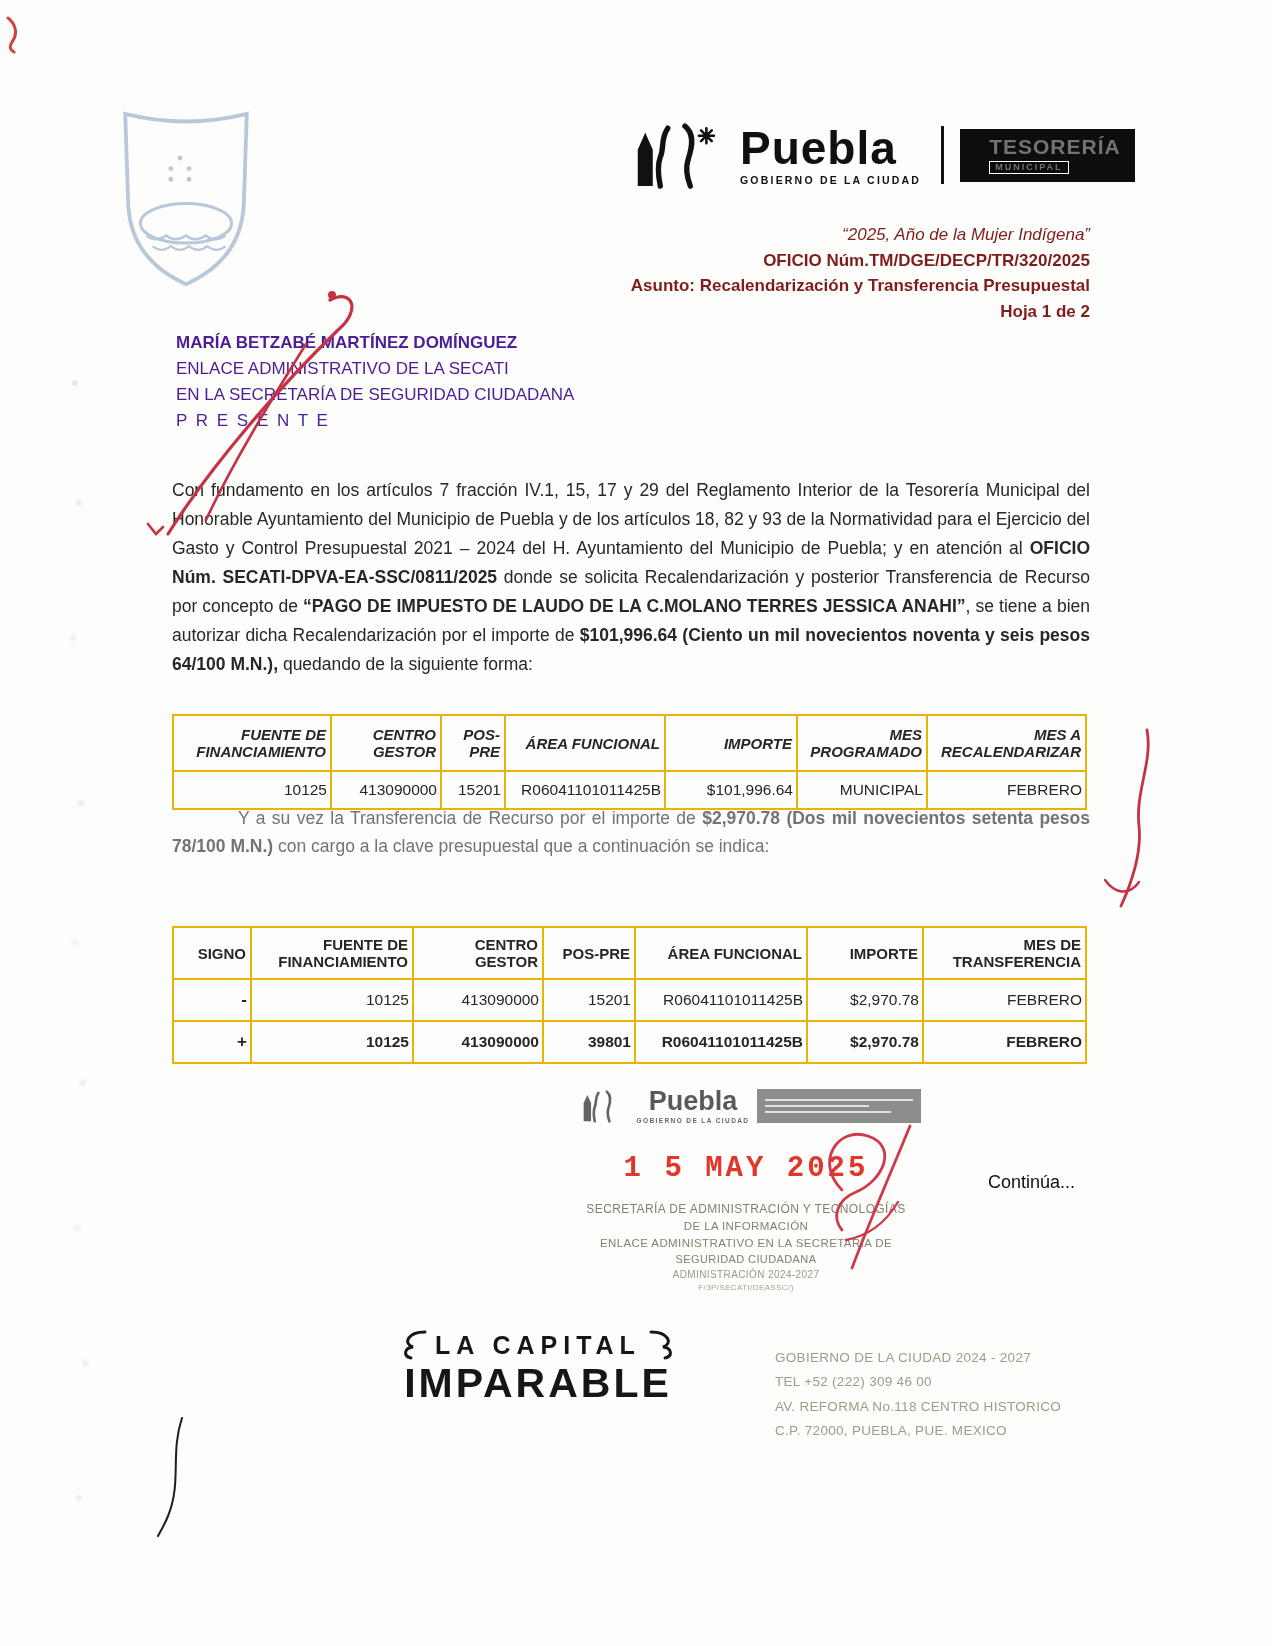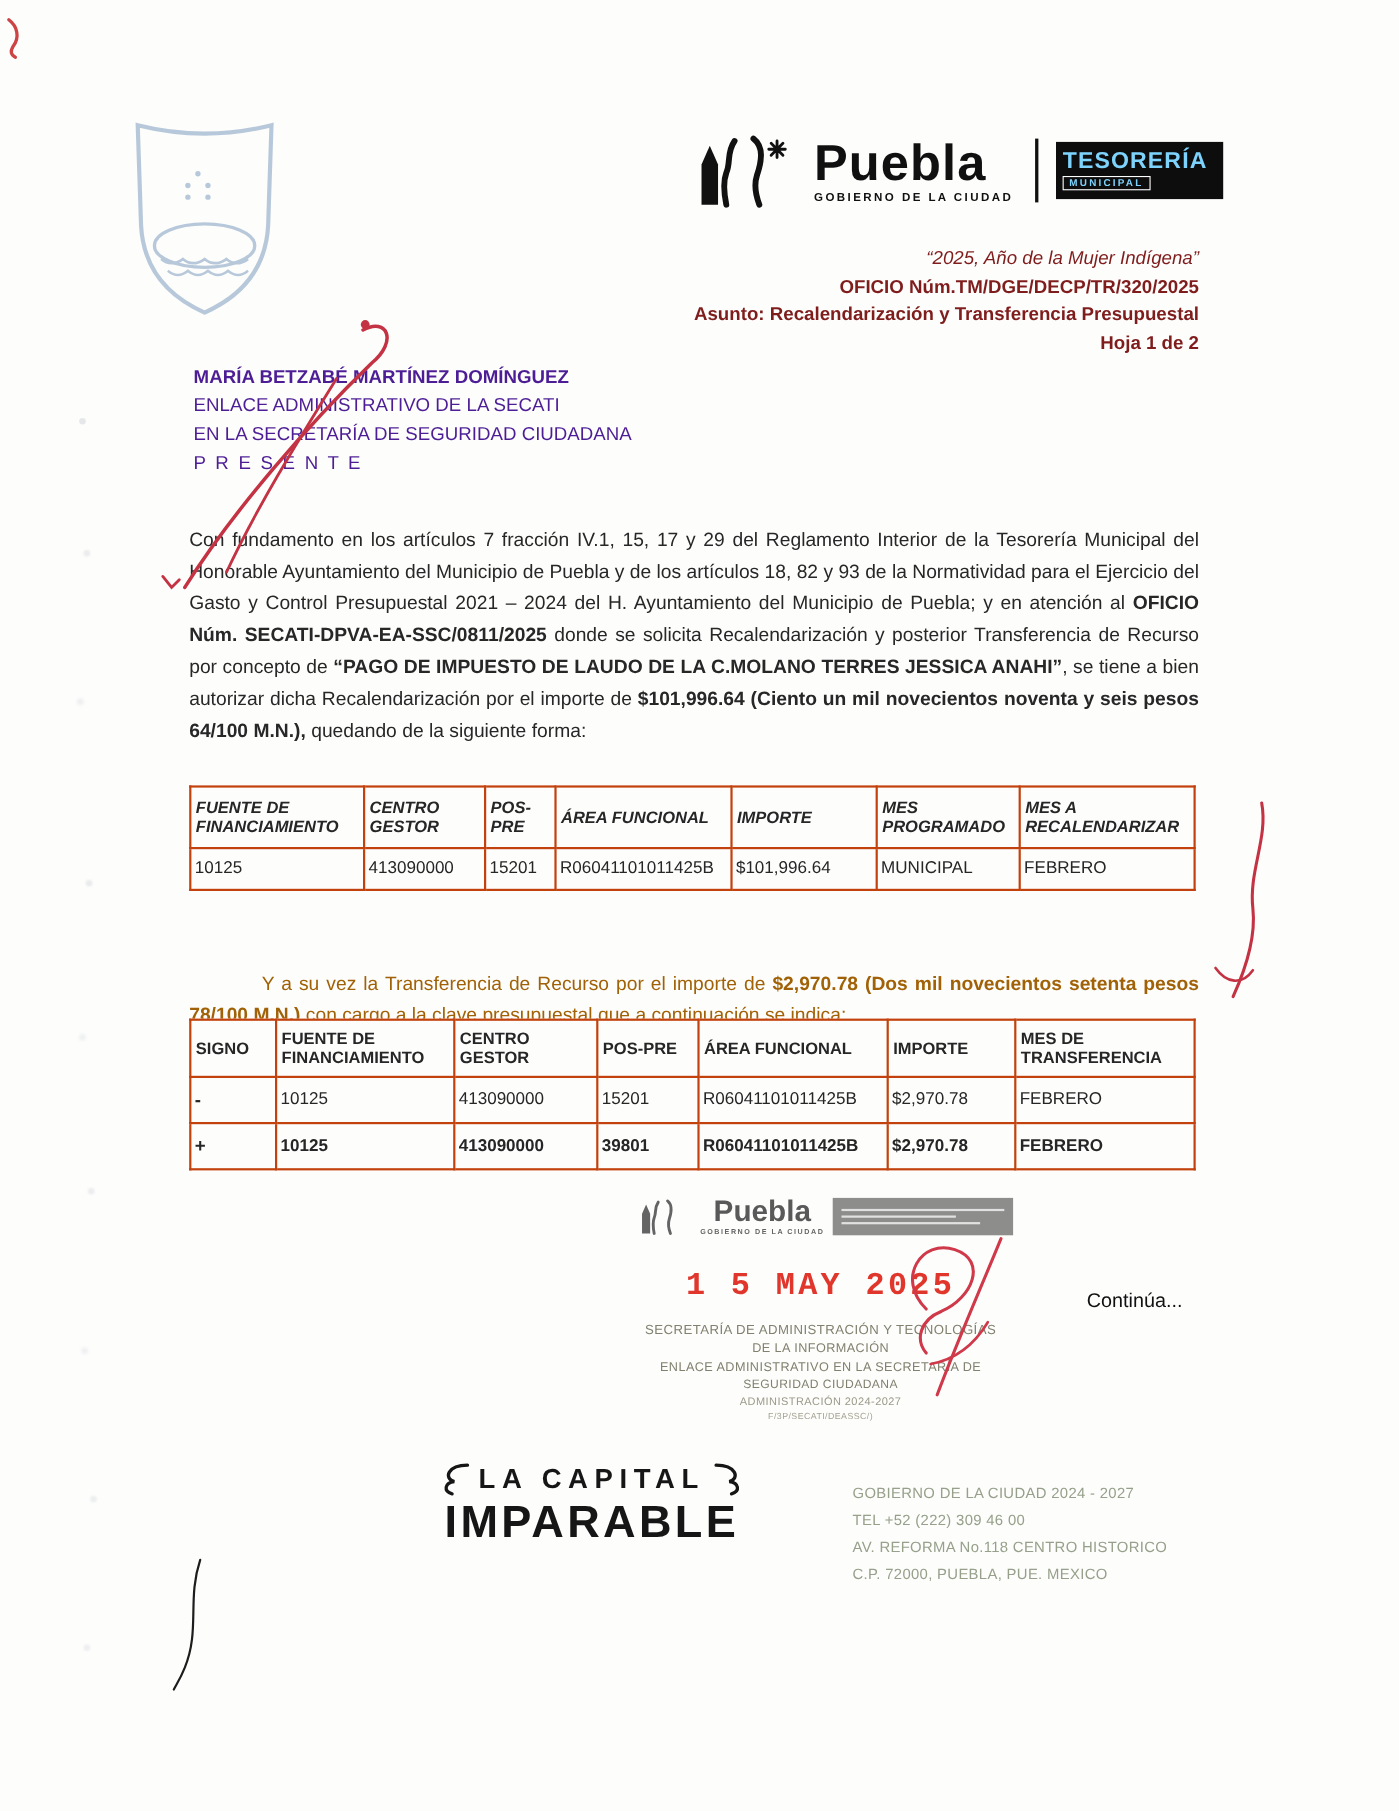--- a/index.html
+++ b/index.html
@@ -9,41 +9,41 @@
     font-family:"Liberation Sans",sans-serif;color:#262626;
   }
   
   .crest{position:absolute;left:110px;top:100px;width:152px;height:195px;opacity:.6;}
   .brand{position:absolute;left:612px;top:116px;display:flex;align-items:center;gap:10px;}
   .brand-icon{width:118px;height:78px;}
   .brand-word{line-height:1;}
   .brand-name{font-size:46px;font-weight:700;letter-spacing:1px;color:#101010;}
   .brand-sub{font-size:10.5px;font-weight:700;letter-spacing:2.2px;color:#101010;margin-top:4px;}
   .brand-sep{width:3px;height:58px;background:#101010;margin:0 6px 0 10px;}
-  .badge{background:#0d0d0d;color:#7dd3fc;padding:7px 14px 8px 6px;line-height:1;}
+  .badge{background:#0d0d0d;color:#737373;padding:7px 14px 8px 29px;line-height:1;}
   .badge-top{font-size:21px;font-weight:700;letter-spacing:1px;}
   .badge-bottom{display:inline-block;border:1.5px solid #fff;font-size:9px;letter-spacing:2px;padding:1px 5px;margin-top:3px;font-weight:700;}
   .head-lines{position:absolute;left:480px;top:222px;width:610px;text-align:right;font-size:17px;line-height:1.5;color:#7f1d1d;}
   .head-motto{font-style:italic;font-weight:500;}
   .head-bold{font-weight:700;}
   
   .recipient{position:absolute;left:176px;top:330px;font-size:17px;line-height:1.52;color:#4c1d95;}
   .recipient .name{font-weight:700;}
   .recipient .presente{letter-spacing:2px;margin-top:1px;}
   
   .p1{position:absolute;left:172px;top:476px;width:918px;text-align:justify;
       font-size:17.5px;line-height:1.66;color:#272727;margin:0;}
-  .p2{position:absolute;left:172px;top:880px;width:918px;text-align:justify;text-indent:66px;
-      font-size:17.5px;line-height:1.6;color:#a16207;margin:0;}
+  .p2{position:absolute;left:172px;top:804px;width:918px;text-align:justify;text-indent:66px;
+      font-size:17.5px;line-height:1.6;color:#737373;margin:0;}
   .b{font-weight:700;}
   
   table{border-collapse:collapse;table-layout:fixed;background:#fdfdfc;}
   .t1{position:absolute;left:172px;top:714px;width:913px;}
   .t2{position:absolute;left:172px;top:926px;width:913px;}
-  th,td{border:2px solid #c2410c;text-align:left;vertical-align:middle;white-space:pre-line;}
+  th,td{border:2px solid #eab308;text-align:right;vertical-align:middle;white-space:pre-line;}
   .t1 th{font-style:italic;font-weight:700;font-size:15px;padding:10px 4px;}
   .t1 td{font-size:15.5px;padding:9px 3px;}
   .t2 th{font-weight:700;font-size:15px;padding:8px 4px;}
   .t2 td{font-size:15.5px;padding:10px 3px;}
   .t2 td.sign{font-weight:700;font-size:17px;}
   .t2 tr.bold-row td{font-weight:700;}
   
   .stamp{position:absolute;left:556px;top:1086px;width:380px;text-align:center;}
   .stamp-logo-row{display:flex;align-items:center;justify-content:center;gap:8px;opacity:.85;}
   .stamp-icon{width:58px;height:40px;}

